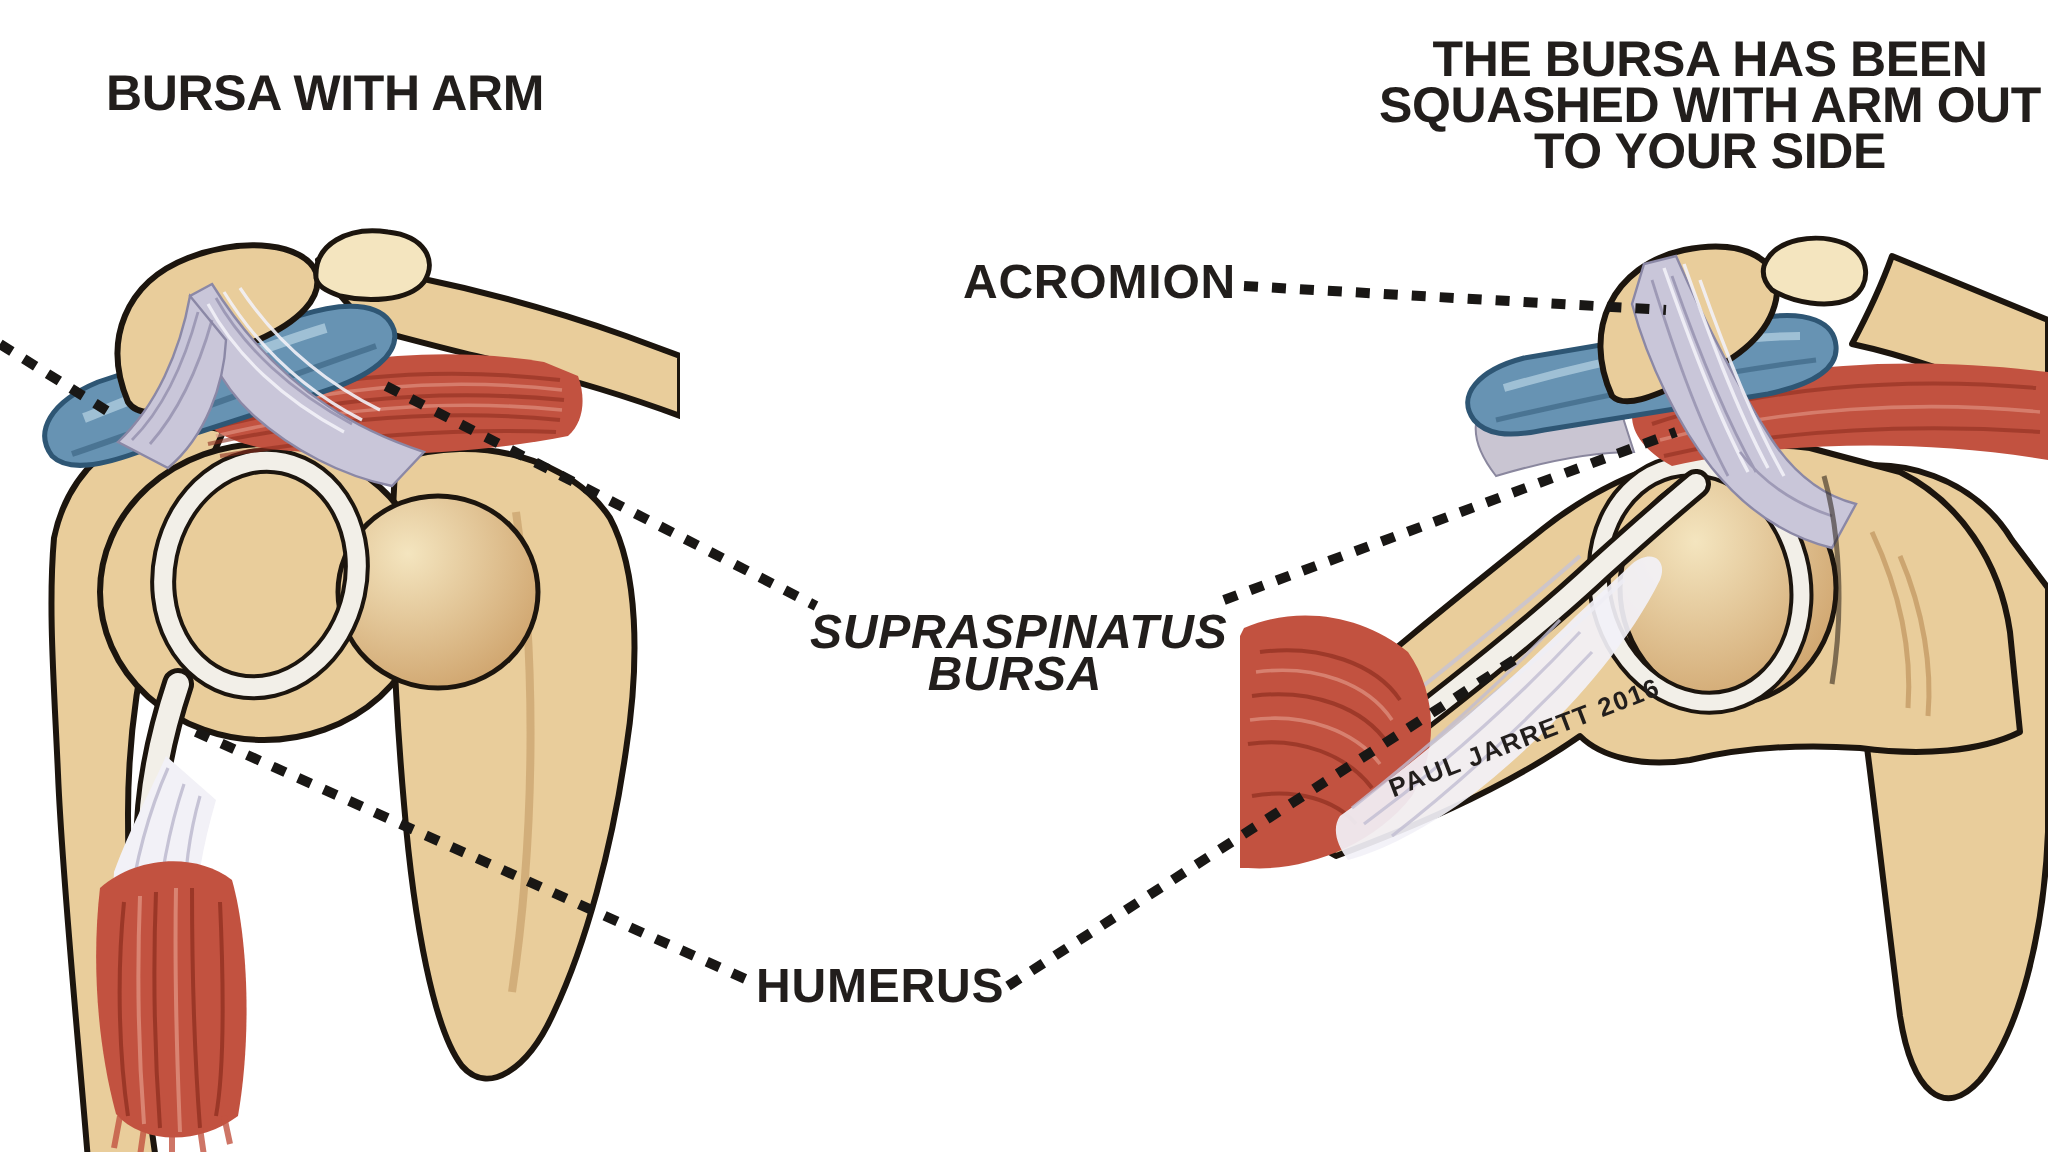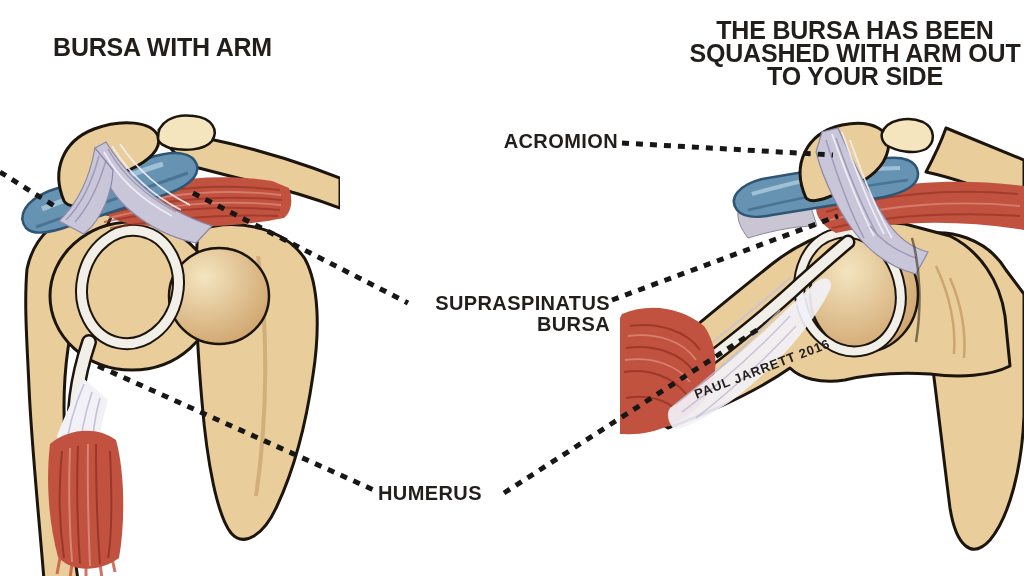--- a/index.html
+++ b/index.html
@@ -11,24 +11,24 @@
   }
   *{margin:0;padding:0;box-sizing:border-box;}
   html,body{width:1024px;height:576px;overflow:hidden;background:var(--background,#fff);}
   .canvas{position:relative;width:1024px;height:560px;background:var(--background,#fff);
           font-family:"Liberation Sans","DejaVu Sans",sans-serif;color:var(--text,#221e1c);}
   .fig-title{position:absolute;font-weight:bold;font-size:25px;line-height:23px;
              letter-spacing:-0.2px;text-align:center;color:var(--text,#221e1c);}
   .fig-title span{display:block;}
   .title-left{left:0;top:36px;width:325px;}
   .title-right{left:645px;top:19px;width:420px;}
-  .anat-label{position:absolute;font-weight:bold;font-size:20px;line-height:21px;
+  .anat-label{position:absolute;font-weight:bold;font-size:24px;line-height:21px;
               letter-spacing:0.4px;color:var(--text,#221e1c);}
   .label-acromion{left:420px;top:131px;width:198px;text-align:right;}
-  .label-supraspinatus{left:405px;top:293px;width:205px;text-align:right;}
+  .label-supraspinatus{left:405px;top:306px;width:205px;text-align:center;font-style:italic;}
   .label-supraspinatus span{display:block;}
   .label-humerus{left:378px;top:483px;width:122px;text-align:left;}
   .signature{position:absolute;left:695px;top:387px;font-weight:bold;font-size:13px;
              letter-spacing:0.8px;white-space:nowrap;color:var(--text,#221e1c);
              transform:rotate(-21deg);transform-origin:0 50%;}
   svg{position:absolute;display:block;}
   .fig-left{left:0;top:106px;}
   .fig-right{left:620px;top:116px;}
   .leaders{left:0;top:0;}
   .leader{stroke:var(--leader,#191715);stroke-width:5;fill:none;stroke-dasharray:7 7;}

